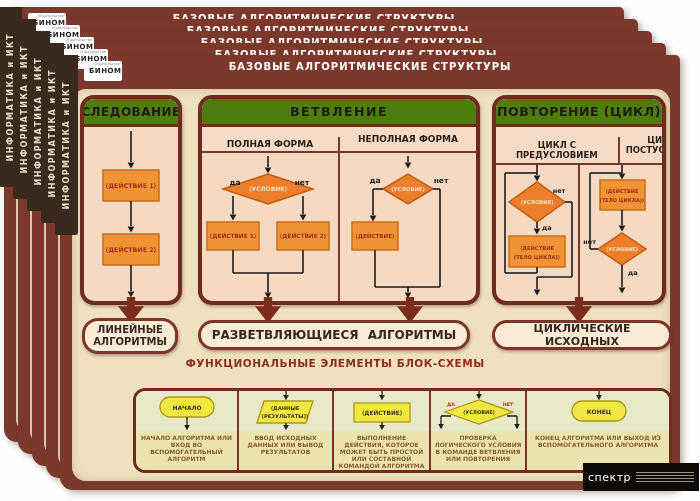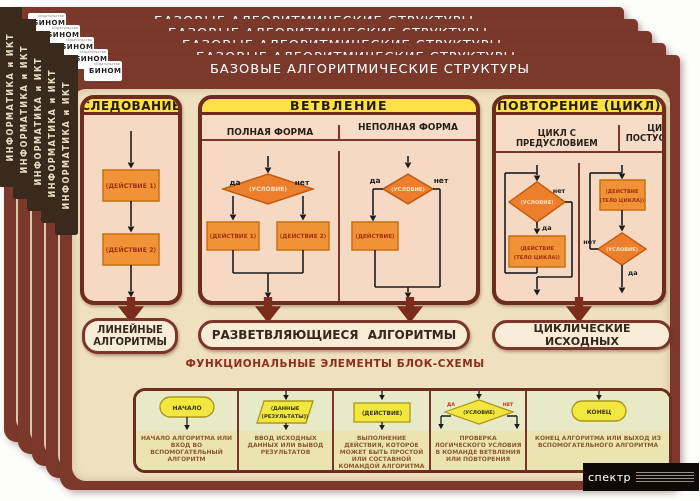--- a/index.html
+++ b/index.html
@@ -4,40 +4,40 @@
 <style>
   * { margin:0; padding:0; box-sizing:border-box; }
   html,body { width:700px; height:501px; background:#fdfdfc; overflow:hidden;
               font-family:"DejaVu Sans","Liberation Sans",sans-serif; }
   #stage { position:relative; width:700px; height:501px; }
 
   
   .poster { position:absolute; width:620px; height:435px; background:#7c392b;
             border-radius:5px 5px 13px 13px; box-shadow:3px 3px 6px rgba(60,30,20,.35); }
   .ptitle { position:absolute; left:0; top:6px; width:100%; text-align:center;
-            color:#ffffff; font-size:13px; font-weight:normal; letter-spacing:1px; white-space:nowrap; }
+            color:#ffffff; font-size:10px; font-weight:bold; letter-spacing:1px; white-space:nowrap; }
   .sheet  { position:absolute; left:12px; top:34px; width:598px; height:392px;
             background:#efe0bf; border-radius:14px; box-shadow:inset 0 0 8px rgba(120,70,40,.25); }
   .strip  { position:absolute; left:-5px; top:0; width:23px; height:180px; background:#3a2a1e;
             border-radius:0 0 3px 3px; display:flex; align-items:center; justify-content:center; z-index:5; }
   .strip span { writing-mode:vertical-rl; transform:rotate(180deg); color:#e8dcc2;
             font-size:8px; font-weight:bold; letter-spacing:1.5px; white-space:nowrap; }
   .plogo  { position:absolute; left:24px; top:6px; width:38px; height:20px; background:#ffffff;
             border-radius:2px; z-index:4; padding:1px 2px 0 3px; overflow:hidden; }
   .lg-top { font-size:3.5px; color:#8a8a8a; line-height:4px; text-align:right; }
   .lg-row { display:flex; align-items:center; gap:2px; }
   .lg-bird{ width:6px; height:9px; background:#1b1b1b;
             clip-path:polygon(0 100%,30% 45%,15% 0,70% 35%,100% 15%,60% 60%,45% 100%); }
   .lg-name{ font-size:7px; font-weight:bold; color:#1a1a1a; letter-spacing:.5px; }
 
   
   .content { position:absolute; inset:0; z-index:3; }
   .panel  { position:absolute; background:#f5d9c2; border:4px solid #6e2c1e; border-radius:14px;
             box-shadow:1px 2px 3px rgba(90,50,30,.35); overflow:hidden; }
-  .phead  { background:#fde047; border-bottom:3px solid #6e2c1e; height:16px; display:flex;
+  .phead  { background:#4d7c0f; border-bottom:3px solid #6e2c1e; height:28px; display:flex;
             align-items:center; justify-content:center; font-weight:bold; color:#241a14;
             font-size:12.5px; letter-spacing:1.5px; white-space:nowrap; }
   .subrow { display:flex; border-bottom:2px solid #7b352a; background:#f6dcc6; }
   .subrow > div { flex:1; display:flex; align-items:center; justify-content:center;
             font-weight:bold; color:#2a201a; text-align:center; }
   .subrow > div:first-child { border-right:2px solid #7b352a;margin-top:10px; }
   .vdiv   { position:absolute; width:2px; background:#7b352a; }
   .fc     { position:absolute; }
   .fc line, .fc polyline { stroke:#1c1c1c; stroke-width:1.6; fill:none; }
   .ah     { fill:#1c1c1c; }

